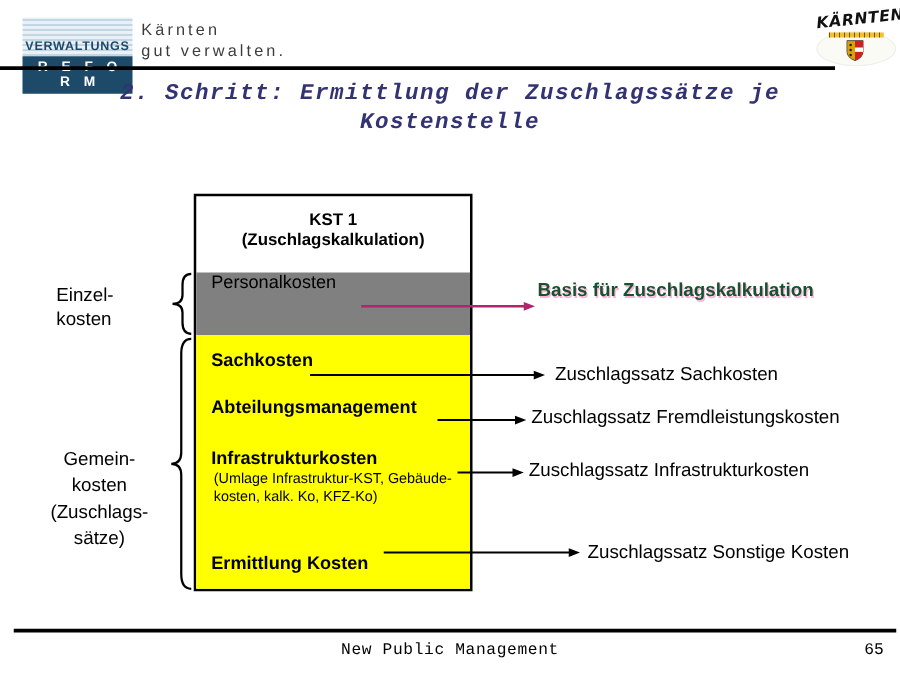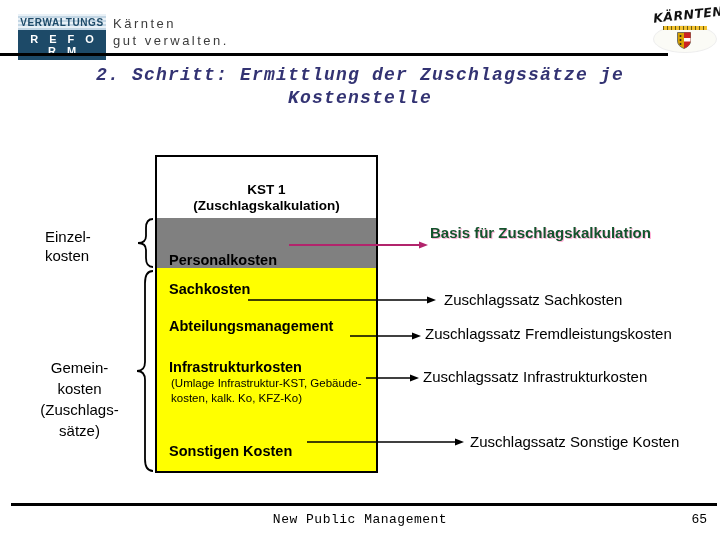--- a/index.html
+++ b/index.html
@@ -3,21 +3,21 @@
 <meta charset="utf-8">
 <style>
   html,body{margin:0;padding:0;background:#fff;}
   .slide{position:relative;width:720px;height:540px;background:#ffffff;overflow:hidden;
          font-family:"Liberation Sans",sans-serif;color:#000;}
 
   
   .logo-left{position:absolute;left:18px;top:14px;width:88px;}
   .logo-left .top{background:repeating-linear-gradient(0deg,#c3d6e4 0 2px,#e9f1f7 2px 4px);
       color:#1d4a68;font-weight:bold;font-size:10px;letter-spacing:.6px;text-align:center;
-      padding:3px 2px 2px;}
+      padding:18px 2px 2px;}
   .logo-left .bottom{background:#1d4a68;color:#fff;font-weight:bold;font-size:11px;
       letter-spacing:4px;text-align:center;padding:3px 0 3px 4px;}
   .tagline{position:absolute;left:113px;top:15px;color:#3c3c3c;font-size:13px;
       letter-spacing:2.5px;line-height:17px;white-space:nowrap;}
   .npm-title{position:absolute;left:363px;top:28px;color:#7f7f7f;font-weight:bold;
       font-size:16px;white-space:nowrap;}
   .header-line{position:absolute;left:0;top:53px;width:668px;height:3px;background:#000;}
 
   .kaernten{position:absolute;right:3px;top:5px;width:66px;height:46px;}
   .kaernten .oval{position:absolute;left:2px;top:20px;width:62px;height:26px;background:#fbfbf6;
@@ -31,23 +31,23 @@
 
   
   .title{position:absolute;left:40px;top:64px;width:640px;text-align:center;
       font-family:"Liberation Mono",monospace;font-weight:bold;font-style:italic;
       color:#333373;font-size:18px;letter-spacing:1.2px;line-height:23px;}
 
   
   .kst-box{position:absolute;left:155px;top:155px;width:219px;height:314px;
       border:2px solid #000;background:#fff;display:flex;flex-direction:column;}
   .kst-head{height:61px;text-align:center;font-weight:bold;font-size:13.5px;
-      line-height:16px;padding-top:25px;box-sizing:border-box;}
-  .row-personal{height:50px;background:#808080;display:flex;align-items:flex-end;
-      padding-left:12px;font-weight:bold;font-size:14.5px;box-sizing:border-box;}
+      line-height:16px;padding-top:11px;box-sizing:border-box;}
+  .row-personal{height:50px;background:#808080;display:flex;align-items:flex-start;
+      padding-left:12px;font-weight:normal;font-size:14.5px;box-sizing:border-box;}
   .sec-yellow{flex:1;background:#ffff00;position:relative;}
   .ylabel{position:absolute;left:12px;font-weight:bold;font-size:14.5px;white-space:nowrap;}
   .ysub{position:absolute;left:14px;width:196px;font-size:11.5px;line-height:14.5px;}
 
   
   .einzel{position:absolute;left:45px;top:227px;font-size:15px;line-height:19px;}
   .gemein{position:absolute;left:22px;top:357px;width:115px;text-align:center;
       font-size:15px;line-height:21px;}
 
   
@@ -110,21 +110,21 @@
       <span>(Zuschlagskalkulation)</span>
     </div>
     <div class="row-personal">
       <span>Personalkosten</span>
     </div>
     <div class="sec-yellow">
       <div class="ylabel" style="top:13px">Sachkosten</div>
       <div class="ylabel" style="top:50px">Abteilungsmanagement</div>
       <div class="ylabel" style="top:91px">Infrastrukturkosten</div>
       <div class="ysub" style="top:108px">(Umlage Infrastruktur-KST, Gebäude-kosten, kalk. Ko, KFZ-Ko)</div>
-      <div class="ylabel" style="top:175px">Sonstigen Kosten</div>
+      <div class="ylabel" style="top:175px">Ermittlung Kosten</div>
     </div>
   </div>
 
   <div class="einzel">
     <span>Einzel-</span><br>
     <span>kosten</span>
   </div>
   <div class="gemein">
     <span>Gemein-</span><br>
     <span>kosten</span><br>

